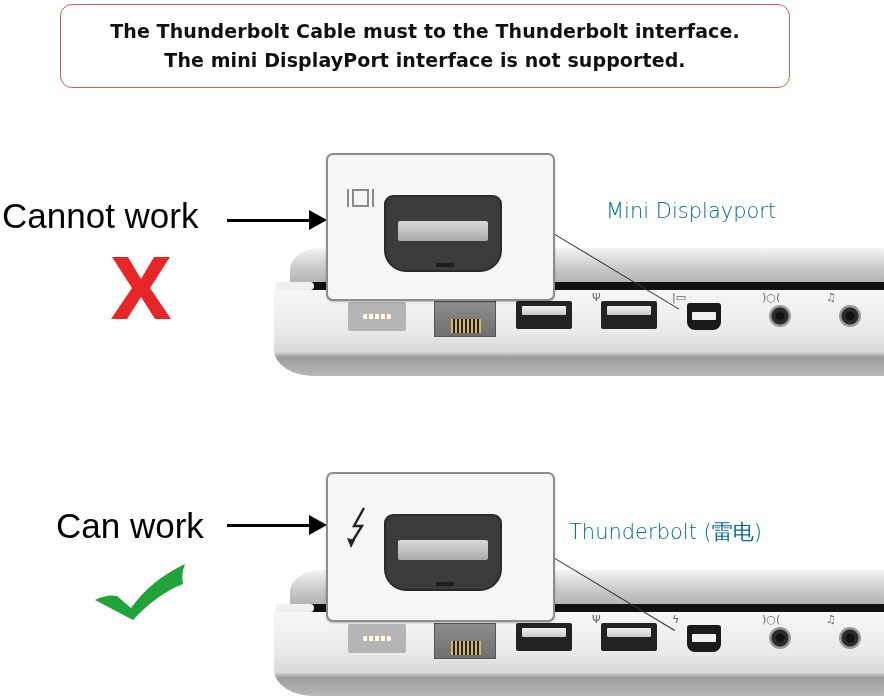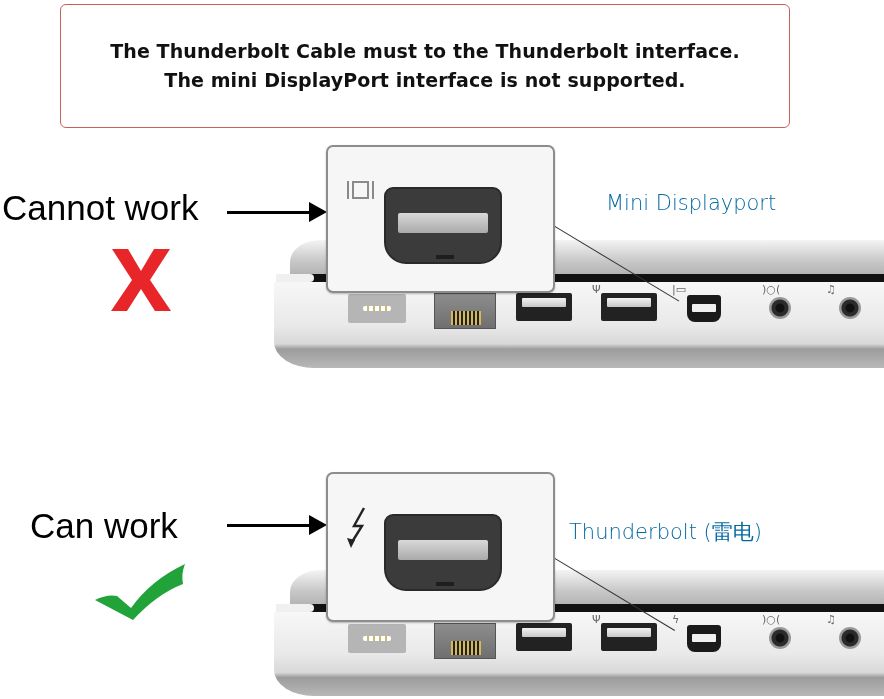--- a/index.html
+++ b/index.html
@@ -1,38 +1,38 @@
 <!DOCTYPE html>
 <html><head>
   <meta charset="utf-8">
   <style>
     * { box-sizing: border-box; margin: 0; padding: 0; }
     html, body { width: 884px; height: 699px; background: #ffffff; overflow: hidden; }
     body { position: relative; font-family: "DejaVu Sans", sans-serif; }
 
     .notice {
-      position: absolute; left: 60px; top: 4px; width: 730px; height: 124px;
-      border: 1.5px solid #c8605a; border-radius: 6px; background: #fff;
+      position: absolute; left: 60px; top: 4px; width: 730px; height: 84px;
+      border: 1.5px solid #c8605a; border-radius: 12px; background: #fff;
       display: flex; flex-direction: column; align-items: center; justify-content: center;
     }
     .notice .line {
       font-family: "DejaVu Sans", sans-serif; font-size: 19px; font-weight: bold;
       color: #111; line-height: 29px; letter-spacing: 0.1px;
     }
 
     .section { position: absolute; left: 0; width: 884px; }
-    .section.top { top: 140px; height: 250px; padding-left: 28px; }
+    .section.top { top: 148px; height: 250px; padding-left: 28px; }
     .section.bottom { top: 460px; height: 239px; }
 
     .status-label {
       position: absolute; font-family: "Liberation Sans", sans-serif;
       font-size: 35px; color: #000; white-space: nowrap;
     }
     .top .status-label { left: 2px; top: 48px; }
-    .bottom .status-label { left: 30px; top: 46px; }
+    .bottom .status-label { left: 56px; top: 46px; }
 
     .arrow {
       position: absolute; height: 3px; background: #000;
     }
     .arrow::after {
       content: ""; position: absolute; right: -4px; top: -9px;
       border-left: 18px solid #000; border-top: 10.5px solid transparent; border-bottom: 10.5px solid transparent;
     }
     .top .arrow { left: 227px; top: 71px; width: 96px; }
     .bottom .arrow { left: 227px; top: 64px; width: 96px; }

